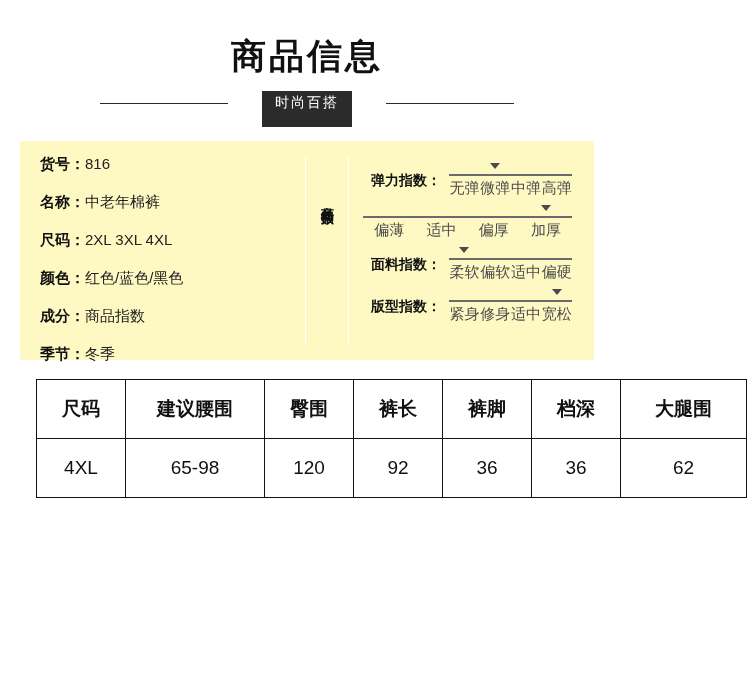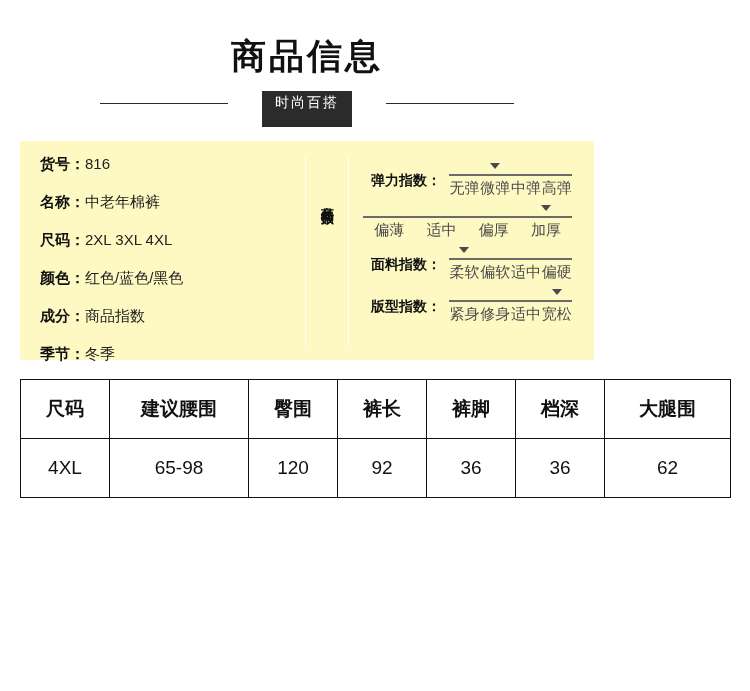--- a/index.html
+++ b/index.html
@@ -173,21 +173,21 @@
   }
   .tick {
     flex: 1;
     text-align: center;
     font-size: 15px;
     color: #4d4d4d;
   }
 
   
   .size-table {
-    margin: 19px 20px 0 20px;
+    margin: 19px 20px 0 36px;
     border-collapse: collapse;
     width: 710px;
     table-layout: fixed;
   }
   .size-table th, .size-table td {
     border: 1px solid #111;
     text-align: center;
     font-size: 19px;
     color: #111;
     height: 56px;

